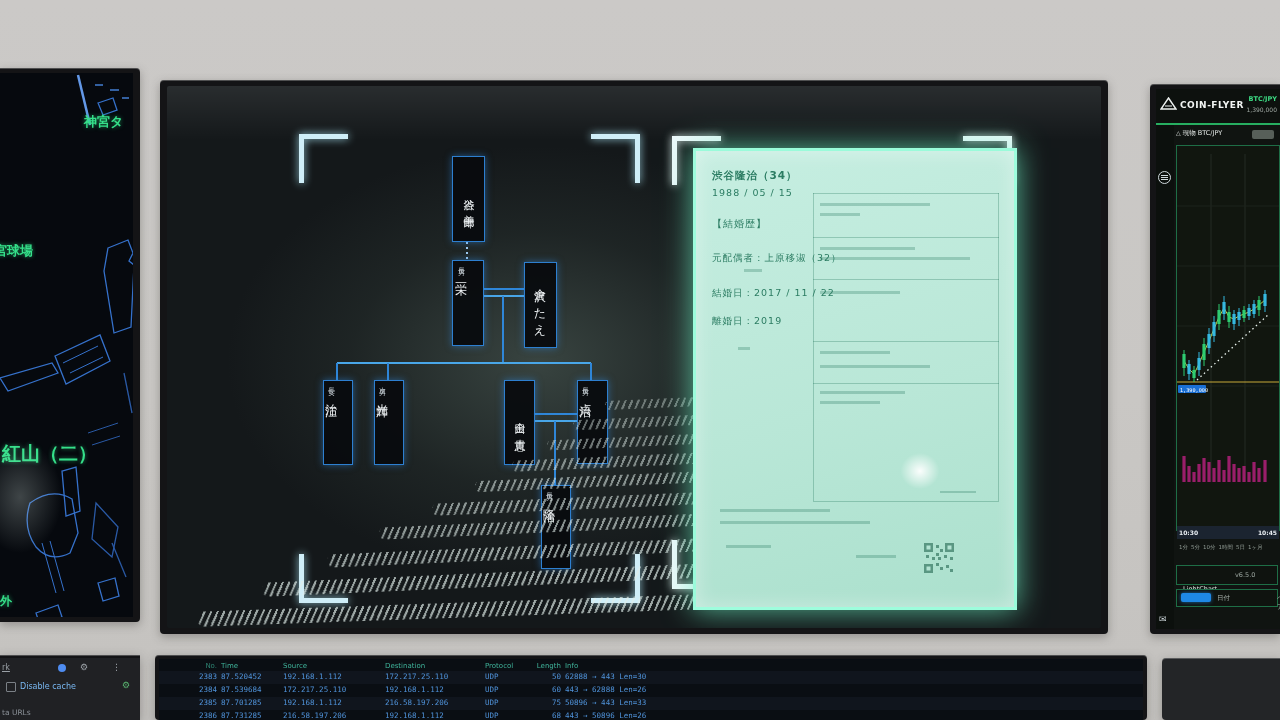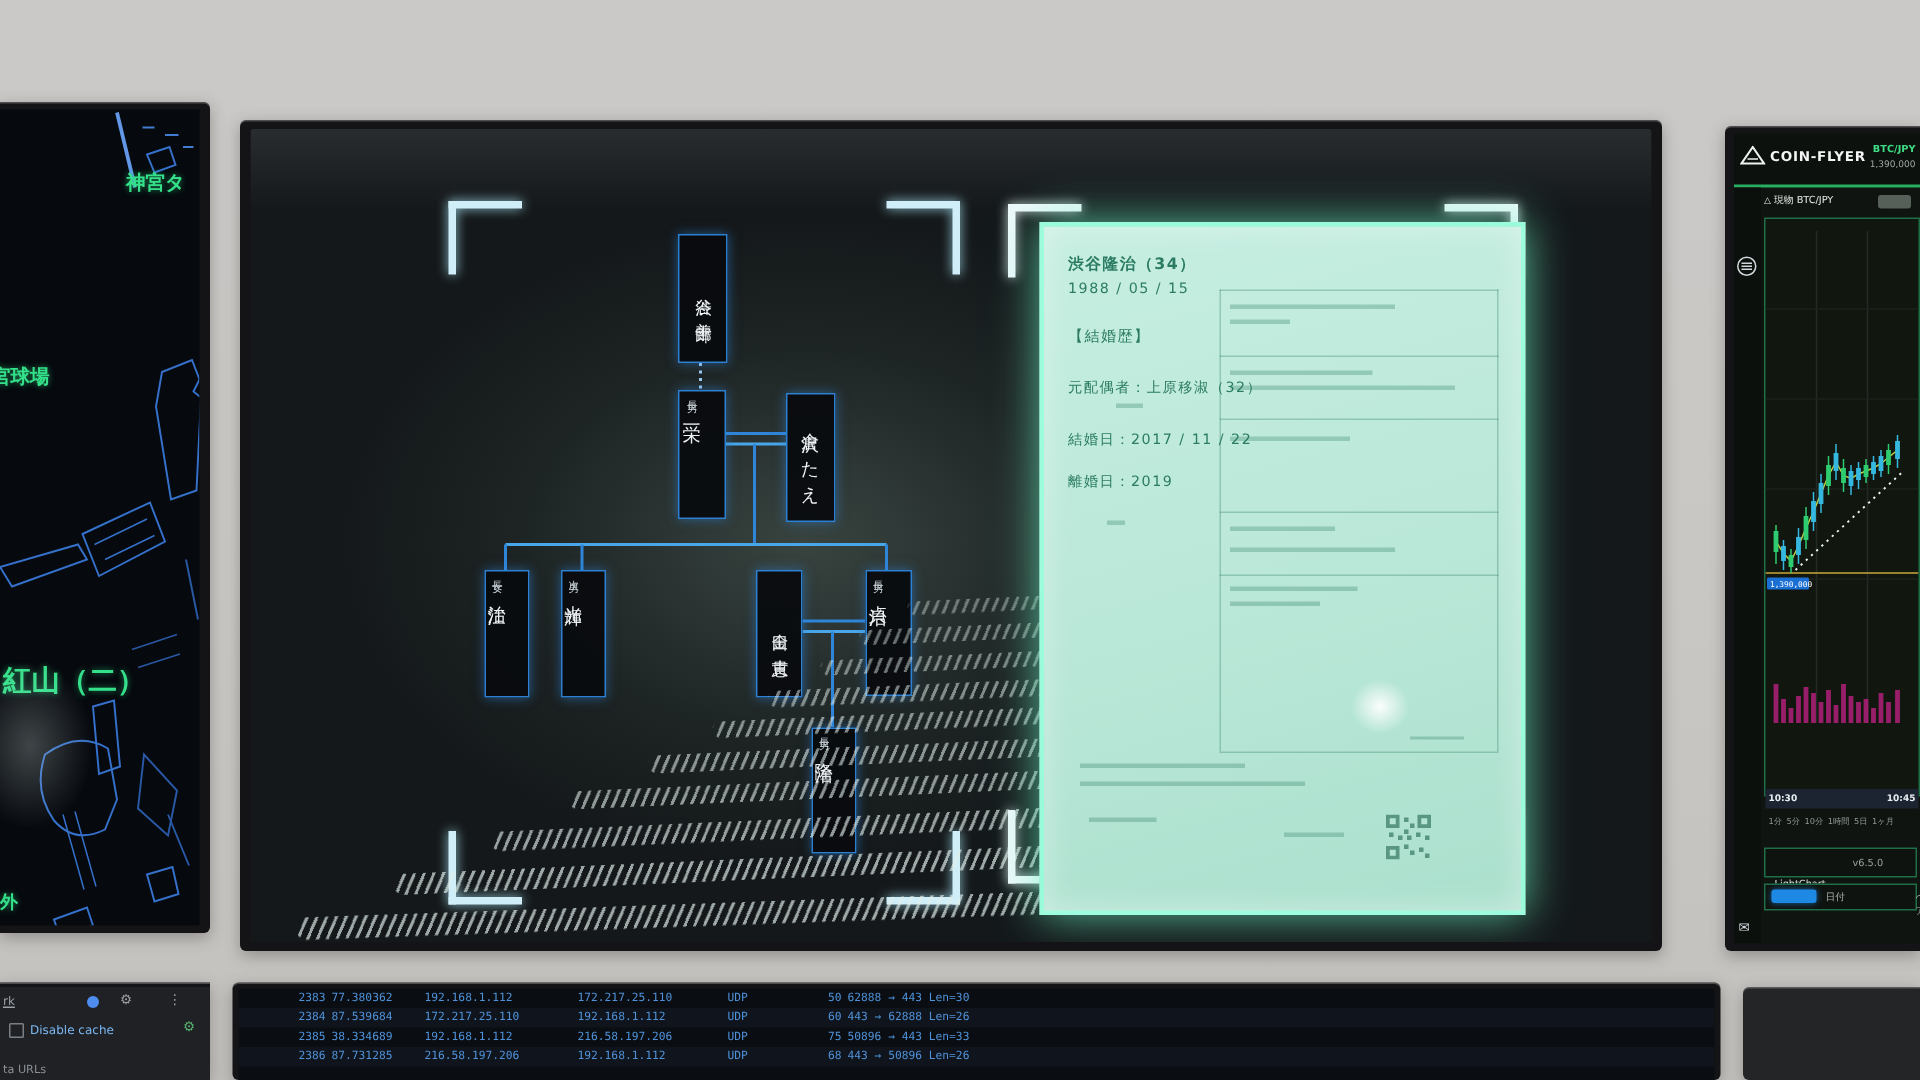--- a/index.html
+++ b/index.html
@@ -400,41 +400,50 @@
       <span style="position:absolute;left:20px;top:2px;color:#79b8f2;">Disable cache</span>
       <span style="position:absolute;left:122px;top:0;font-size:9px;color:#58b26f;">⚙</span>
     </div>
     <div class="row3">ta URLs</div>
   </div>
 </div>
 
 <div class="monitor" id="mon-bc">
   <div class="screen" id="bc-screen">
     <div id="pkt">
+        <div class="pkt-hdr">
+          <span class="c0 hdr-no">No.</span>
+          <span class="c1">Time</span>
+          <span class="c2">Source</span>
+          <span class="c3">Destination</span>
+          <span class="c4">Protocol</span>
+          <span class="c5">Length</span>
+          <span class="c6">Info</span>
+        </div>
         <div class="pkt-row">
           <span class="c0">2383</span>
-          <span class="c1">77.380362</span>
+          <span class="c1">87.520452</span>
           <span class="c2">192.168.1.112</span>
           <span class="c3">172.217.25.110</span>
           <span class="c4">UDP</span>
           <span class="c5">50</span>
           <span class="c6">62888 → 443 Len=30</span>
         </div>
         <div class="pkt-row">
           <span class="c0">2384</span>
           <span class="c1">87.539684</span>
           <span class="c2">172.217.25.110</span>
           <span class="c3">192.168.1.112</span>
           <span class="c4">UDP</span>
           <span class="c5">60</span>
           <span class="c6">443 → 62888 Len=26</span>
         </div>
         <div class="pkt-row">
           <span class="c0">2385</span>
-          <span class="c1">38.334689</span>
+          <span class="c1">87.701285</span>
           <span class="c2">192.168.1.112</span>
           <span class="c3">216.58.197.206</span>
           <span class="c4">UDP</span>
           <span class="c5">75</span>
           <span class="c6">50896 → 443 Len=33</span>
         </div>
         <div class="pkt-row">
           <span class="c0">2386</span>
           <span class="c1">87.731285</span>
           <span class="c2">216.58.197.206</span>

